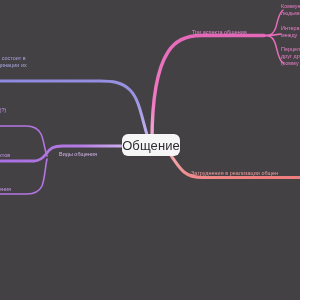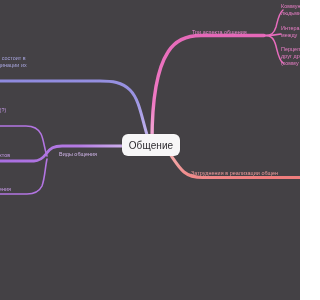--- a/index.html
+++ b/index.html
@@ -52,21 +52,21 @@
     width: 58px;
     height: 22px;
     background: #f7f6f7;
     border-radius: 6px;
     box-shadow: 0 0 0 0.5px rgba(0,0,0,0.06);
     display: flex;
     align-items: center;
     justify-content: center;
   }
   #center-node .center-text {
-    font-size: 10px;
+    font-size: 13px;
     color: #2d2b30;
     letter-spacing: 0.1px;
     white-space: nowrap;
   }
 </style>
 </head>
 <body>
 
 <div id="canvas">
 

